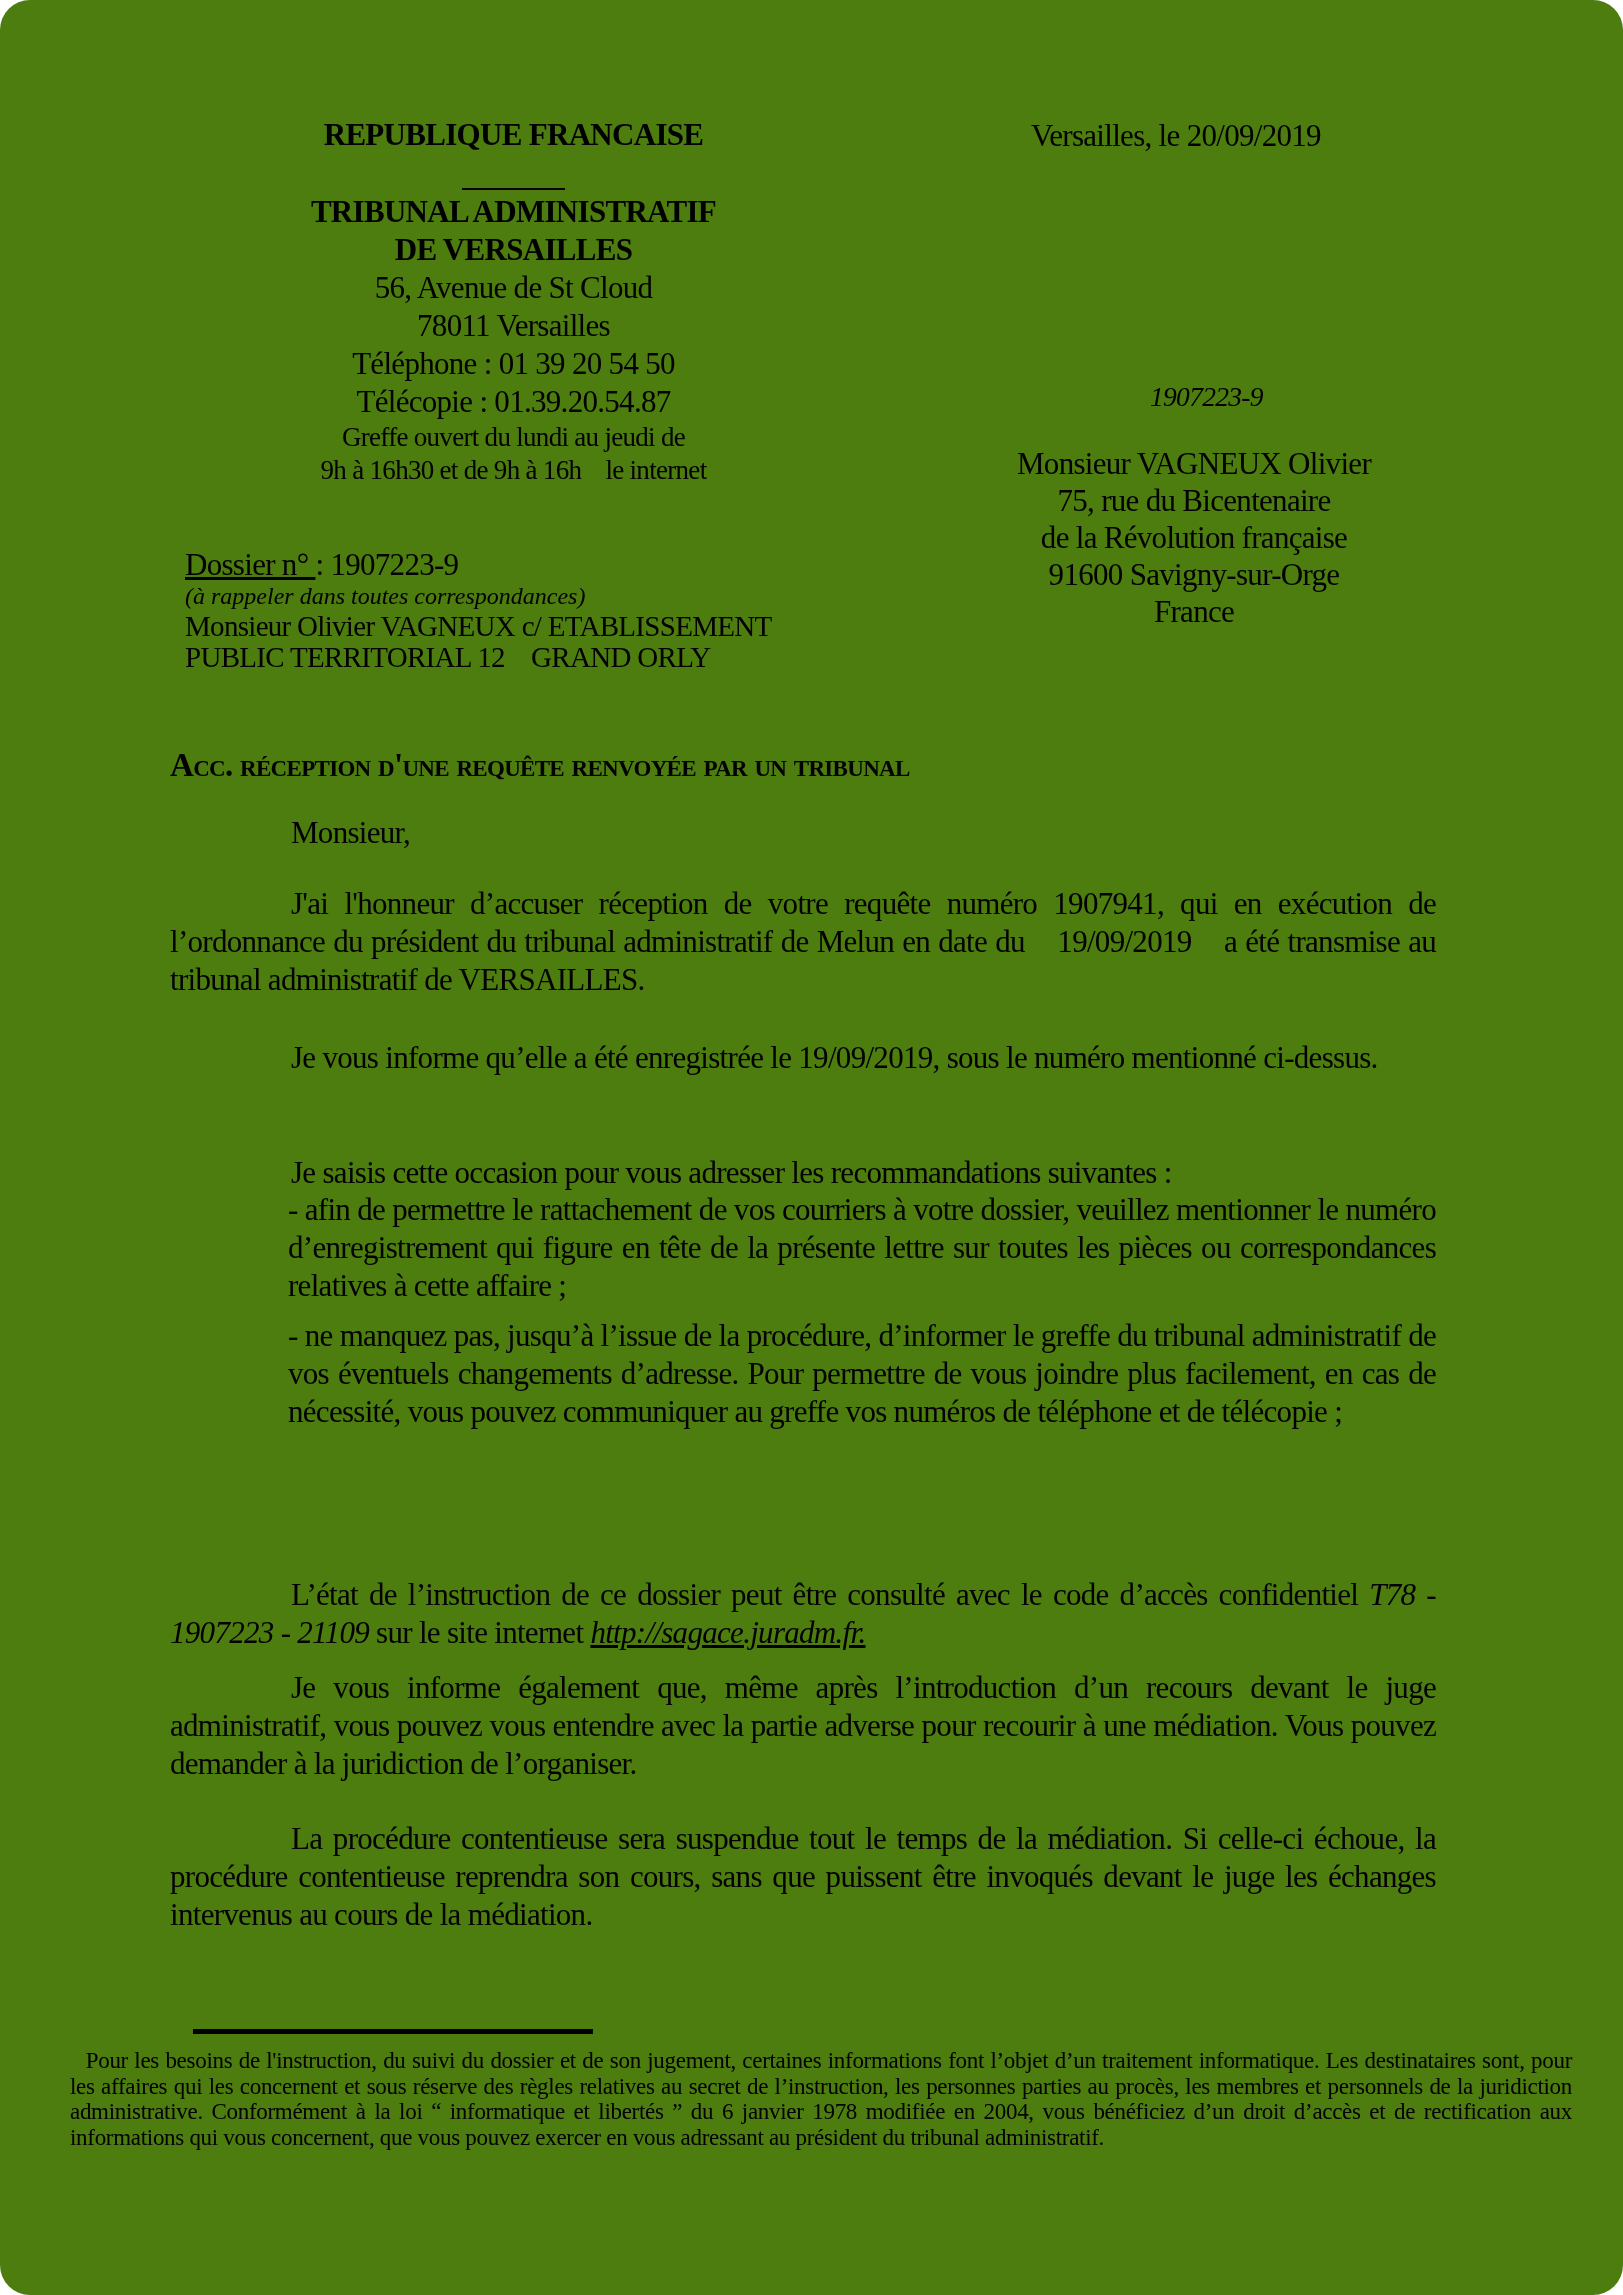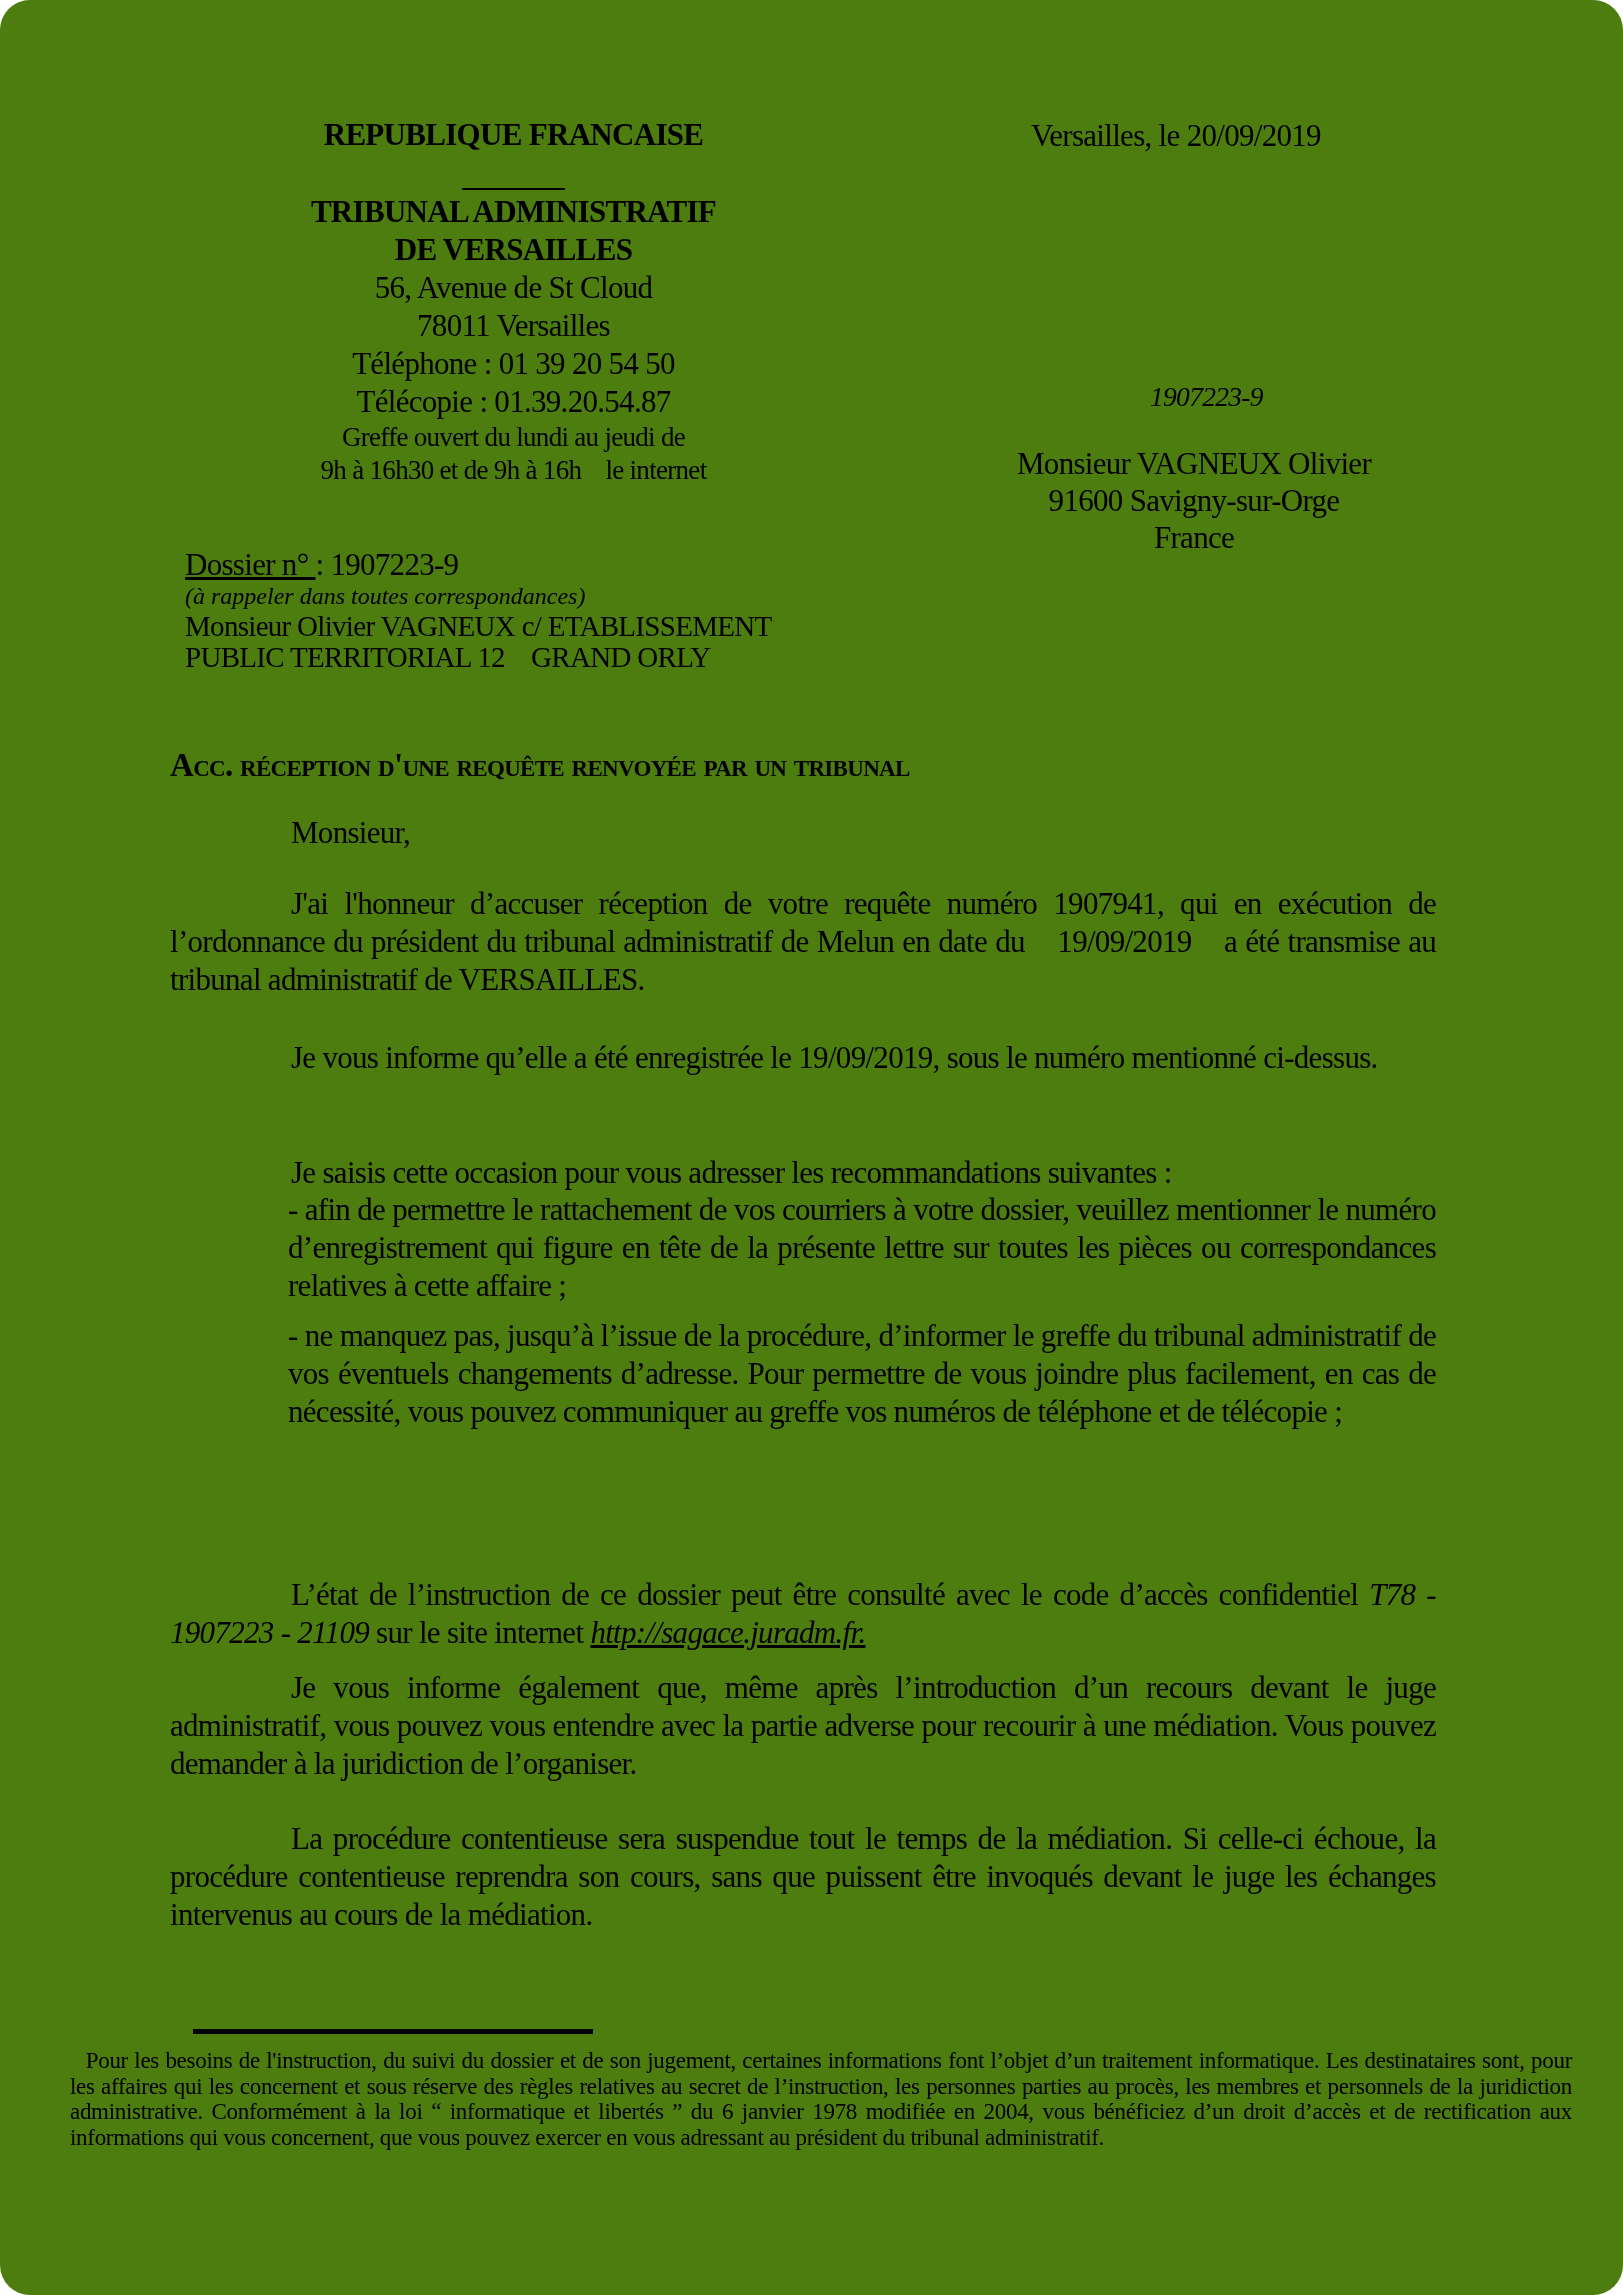--- a/index.html
+++ b/index.html
@@ -134,20 +134,22 @@
       <div class="pre">9h à 16h30 et de 9h à 16h    le internet</div>
     </div>
   </div>
 
   <div class="date-line">Versailles, le 20/09/2019</div>
 
   <div class="case-ref">1907223-9</div>
 
   <div class="recipient">
     <div>Monsieur VAGNEUX Olivier</div>
+    <div>75, rue du Bicentenaire</div>
+    <div>de la Révolution française</div>
     <div>91600 Savigny-sur-Orge</div>
     <div>France</div>
   </div>
 
   <div class="dossier">
     <div><span class="u">Dossier n° </span><span>: 1907223-9</span></div>
     <div class="dossier-note">(à rappeler dans toutes correspondances)</div>
     <div class="dossier-parties">Monsieur Olivier VAGNEUX c/ ETABLISSEMENT</div>
     <div class="dossier-parties pre">PUBLIC TERRITORIAL 12    GRAND ORLY</div>
   </div>

